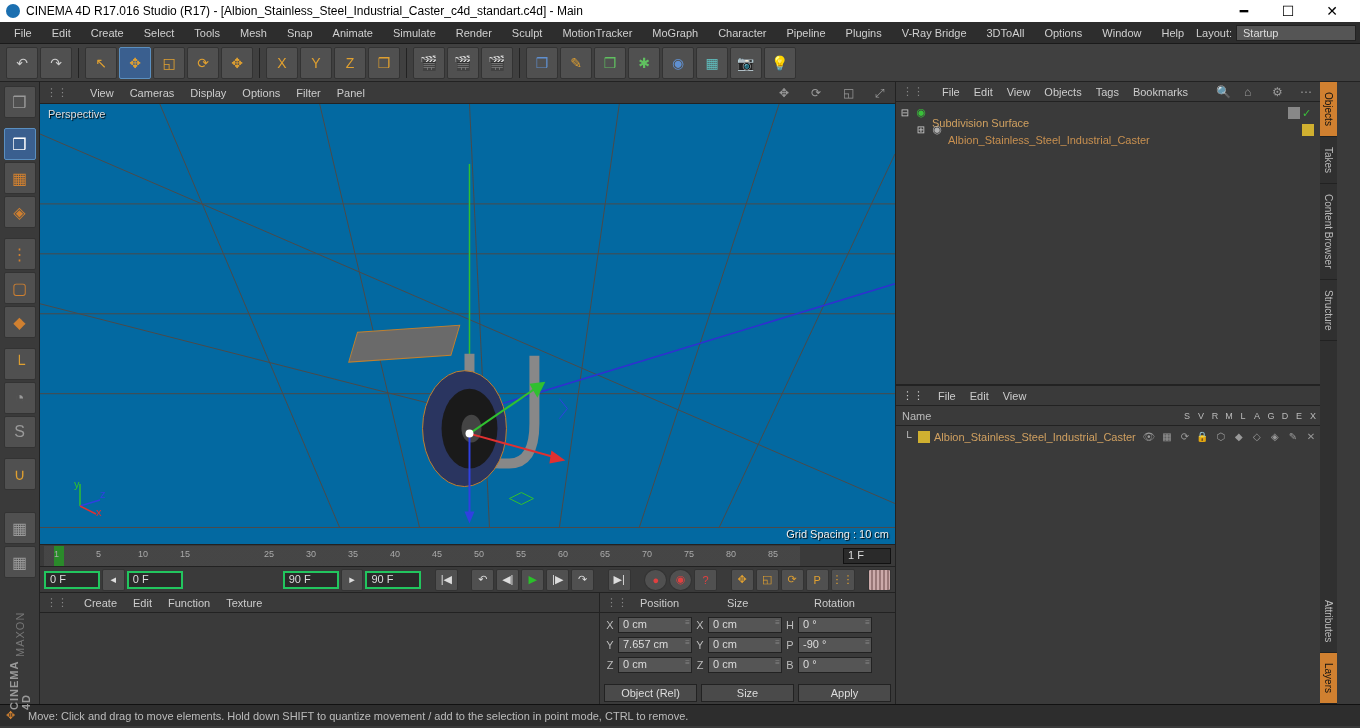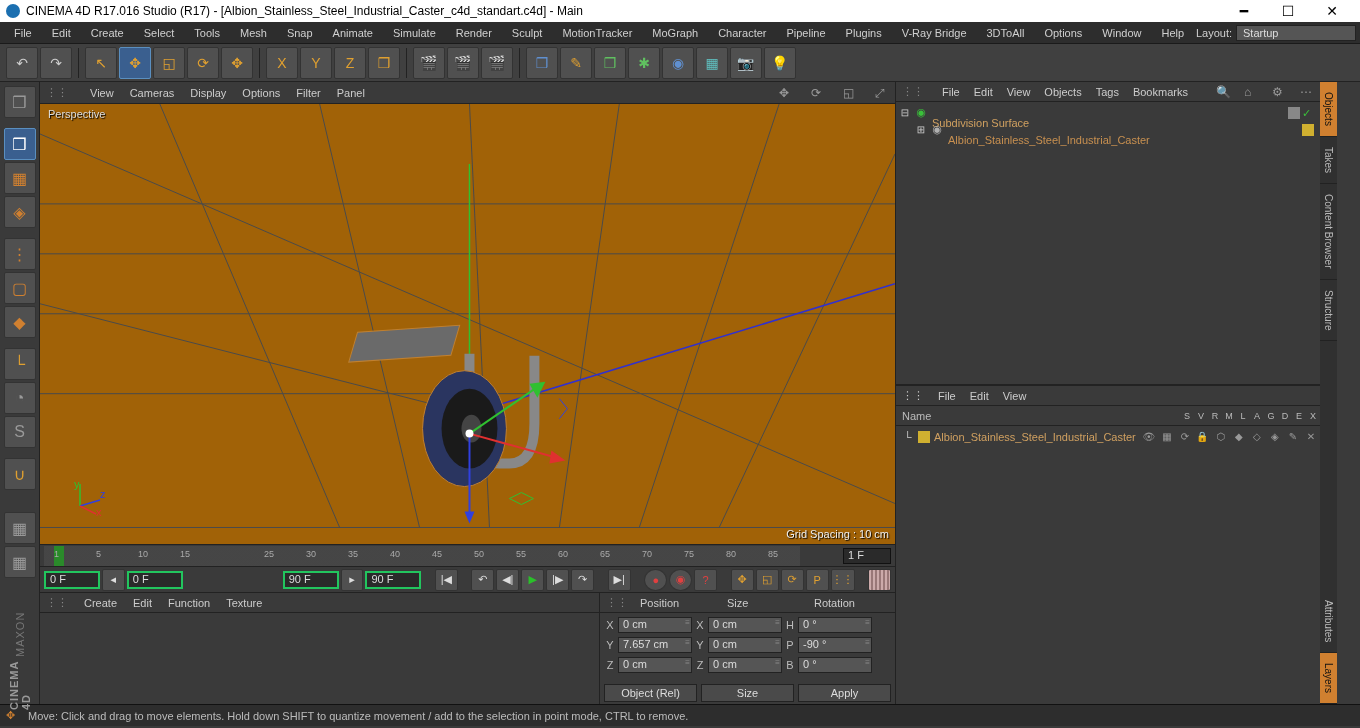--- a/index.html
+++ b/index.html
@@ -38,21 +38,21 @@
 .lbtn.active { background: #3a5f8f; border-color: #5a8fc0; color: #fff; }
 .lbtn.gray { color: #999; }
 
 
 .vpcol { width: 856px; display: flex; flex-direction: column; border-right: 1px solid #222; }
 .vpmenus { height: 22px; background: #3a3a3a; display: flex; align-items: center; padding: 0 6px; gap: 16px; border-bottom: 1px solid #222; }
 .vpmenus .grip { color: #888; margin-right: 6px; }
 .vpmenus .m { cursor: default; }
 .vpmenus .spc { flex: 1; }
 .vpmenus .ricn { width: 14px; height: 14px; margin-left: 2px; color: #999; font-size: 12px;}
-.viewport { flex: 1; position: relative; background: #a16207; overflow: hidden; }
+.viewport { flex: 1; position: relative; background: #0369a1; overflow: hidden; }
 .viewport .label { position: absolute; top: 4px; left: 8px; color: #ddd; text-shadow: 1px 1px 1px #000; }
 .viewport .gridinfo { position: absolute; bottom: 4px; right: 6px; color: #eee; text-shadow: 1px 1px 1px #000; }
 .axiswidget { position: absolute; left: 30px; bottom: 28px; width: 36px; height: 36px; }
 
 
 .vpcanvas { position: absolute; inset: 0; }
 
 
 .timeline { height: 22px; background: #3a3a3a; border-top: 1px solid #222; position: relative; display: flex; align-items: center; }
 .timeline .ruler { flex: 1; height: 20px; background: linear-gradient(to right, rgba(255,255,255,.06), rgba(255,255,255,.06)); position: relative; margin: 0 4px; overflow: hidden; }

